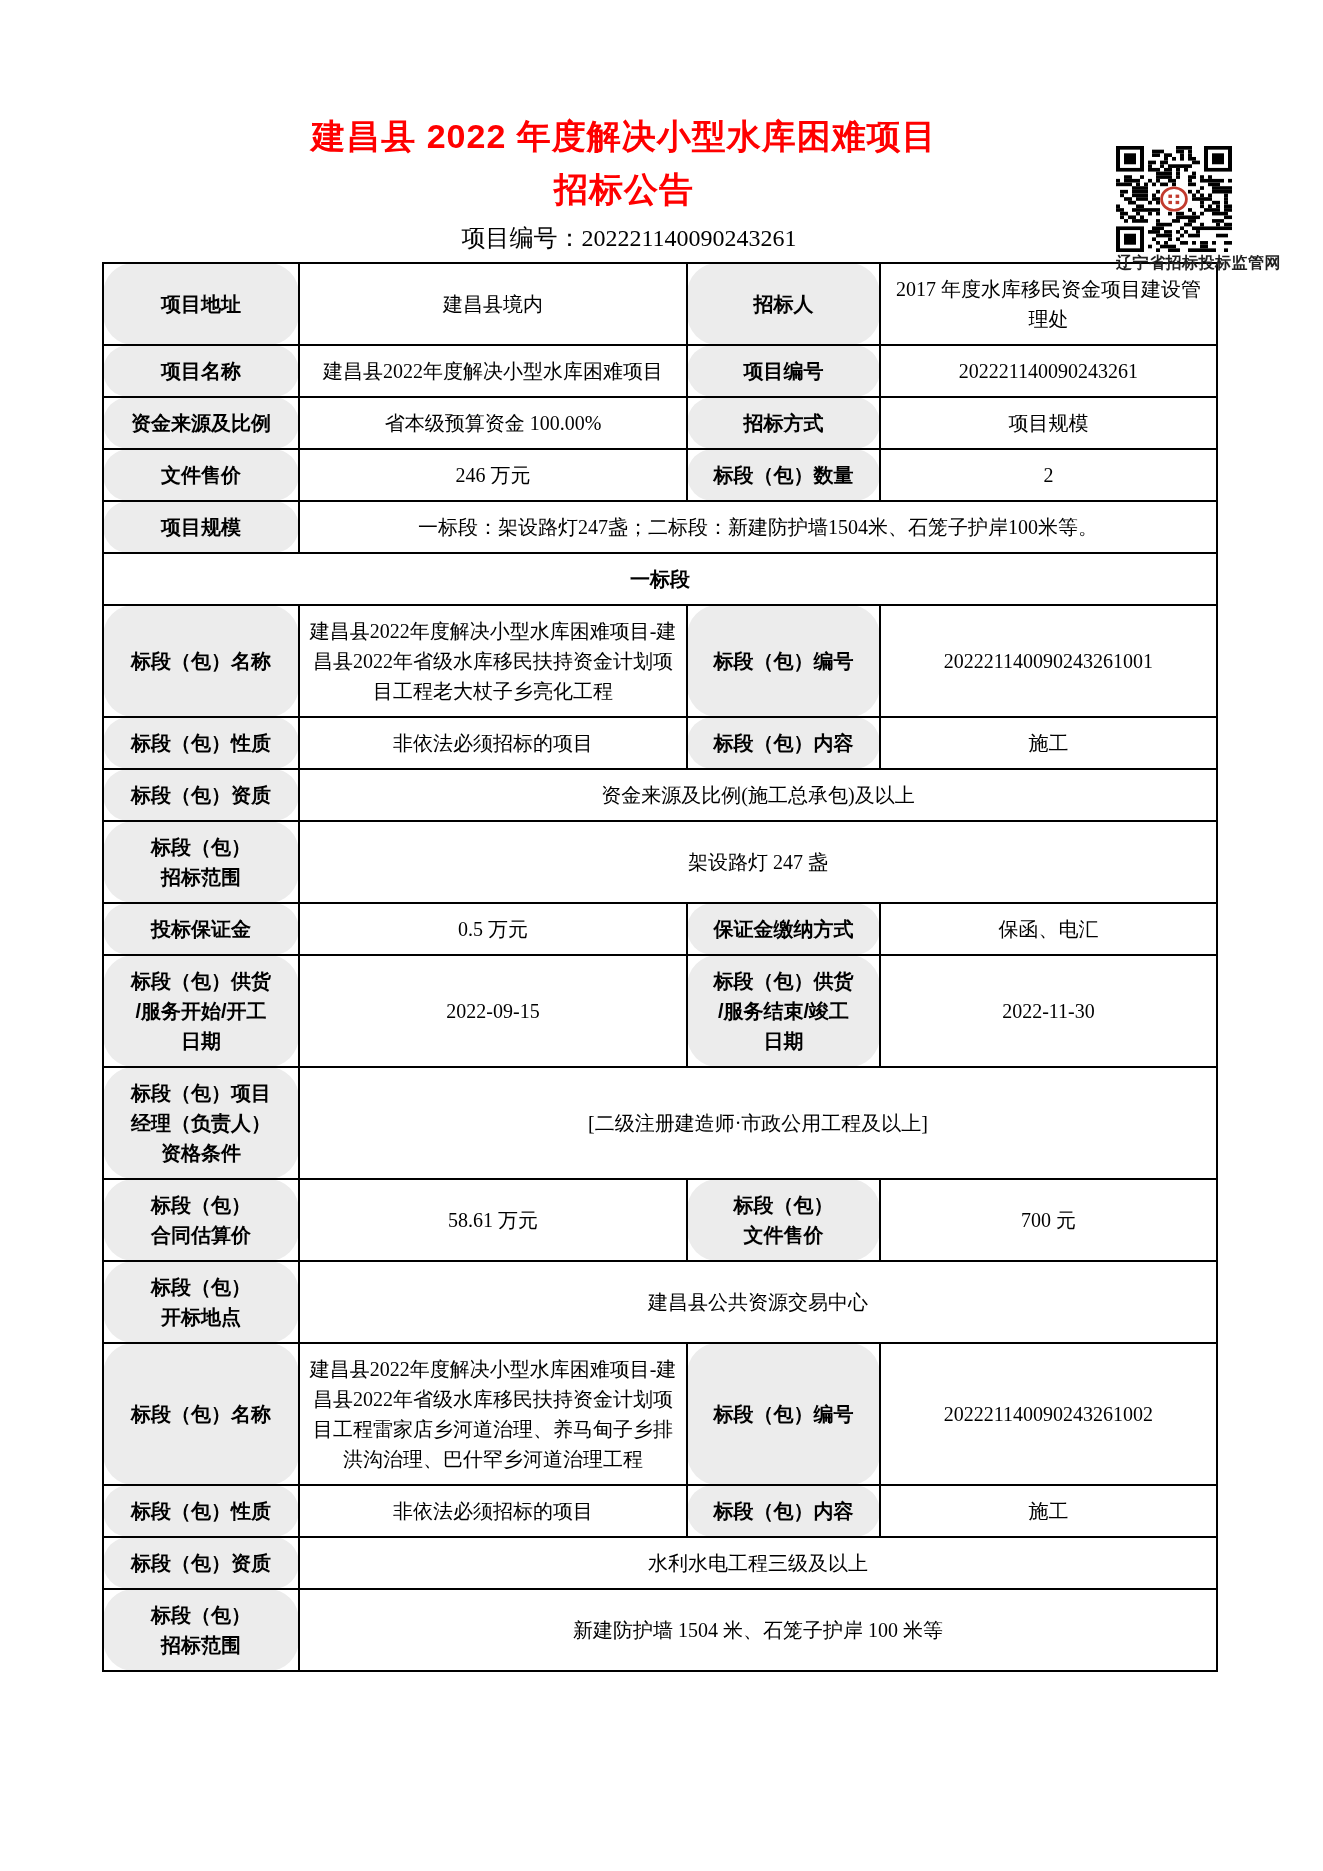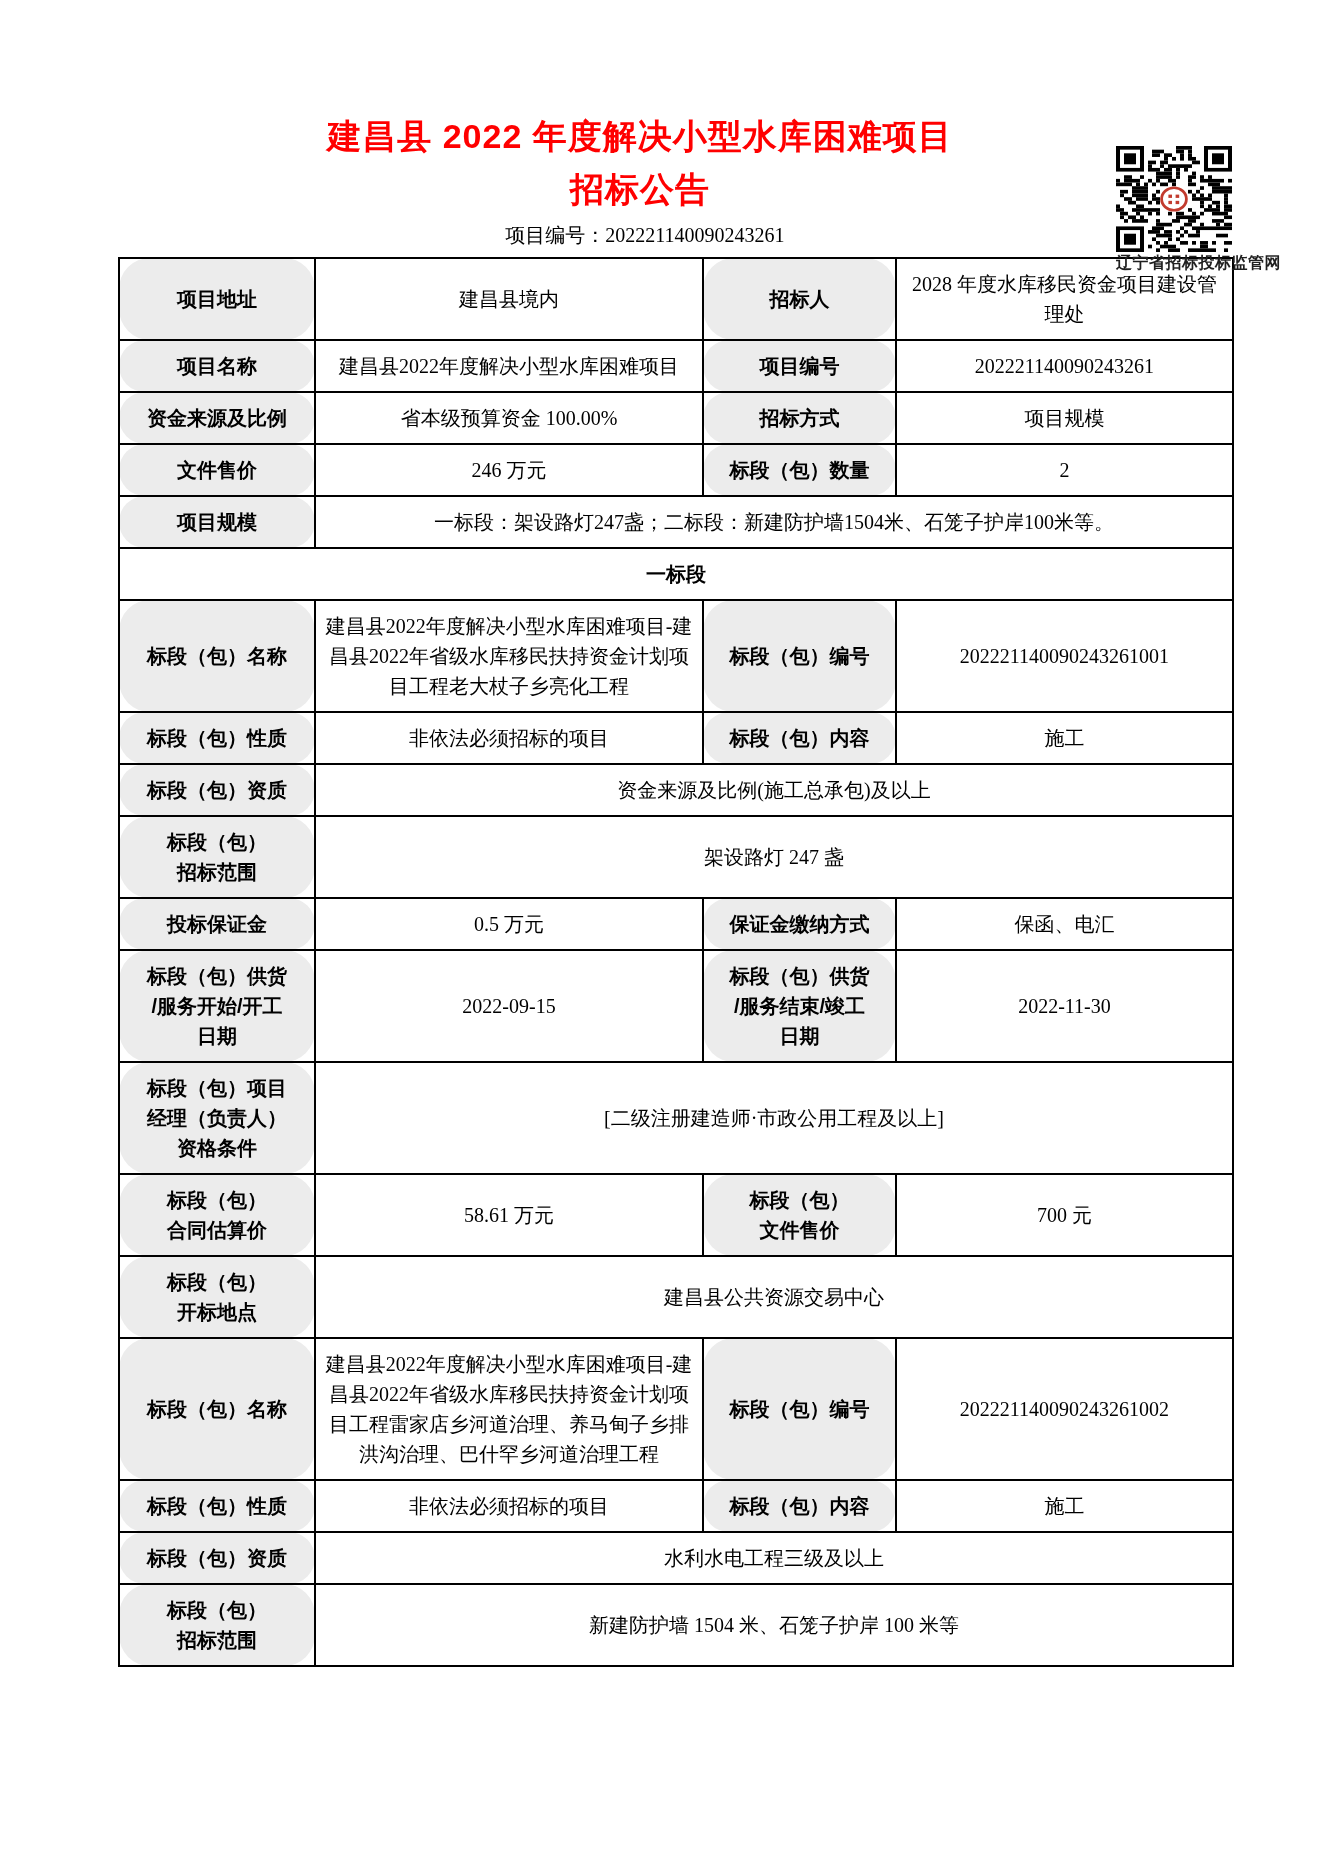--- a/index.html
+++ b/index.html
@@ -1,26 +1,26 @@
 <!DOCTYPE html>
 <html style="--title-red: #ff0000; --label-bg: #ececec;"><head>
 <meta charset="utf-8">
 <style>
   html,body{margin:0;padding:0;}
   body{
     width:1323px;height:1871px;background:#ffffff;position:relative;overflow:hidden;
     font-family:"Liberation Sans",sans-serif;color:#000;
   }
-  .content{position:absolute;left:118px;top:0;width:1114px;}
+  .content{position:absolute;left:102px;top:0;width:1114px;}
   .doc-title{
     margin-top:110px;text-align:center;font-weight:bold;font-size:34px;line-height:53px;
     color:var(--title-red,#ff0000);padding-right:70px;letter-spacing:1px;
   }
   .proj-no{
-    text-align:center;font-family:"Liberation Serif",serif;font-size:20px;
+    text-align:center;font-family:"Liberation Serif",serif;font-size:24px;
     margin:6px 0 8px 0;padding-right:60px;
   }
   table.main{border-collapse:collapse;width:100%;table-layout:fixed;}
   table.main td{
     border:2px solid #000;text-align:center;vertical-align:middle;
     padding:10px 8px;font-size:20px;line-height:1.5;word-break:break-all;
   }
   td.label{
     background:var(--label-bg,#ececec);font-weight:bold;white-space:pre-line;
     font-family:"Liberation Sans",sans-serif;word-break:keep-all;border-radius:31px;
@@ -49,21 +49,21 @@
       <col style="width:196px">
         <col style="width:388px">
         <col style="width:193px">
         <col style="width:337px">
     </colgroup>
     <tbody>
         <tr>
           <td class="label">项目地址</td>
           <td class="value">建昌县境内</td>
           <td class="label">招标人</td>
-          <td class="value">2028 年度水库移民资金项目建设管理处</td>
+          <td class="value">2017 年度水库移民资金项目建设管理处</td>
         </tr>
         <tr>
           <td class="label">项目名称</td>
           <td class="value">建昌县2022年度解决小型水库困难项目</td>
           <td class="label">项目编号</td>
           <td class="value">202221140090243261</td>
         </tr>
         <tr>
           <td class="label">资金来源及比例</td>
           <td class="value">省本级预算资金 100.00%</td>

